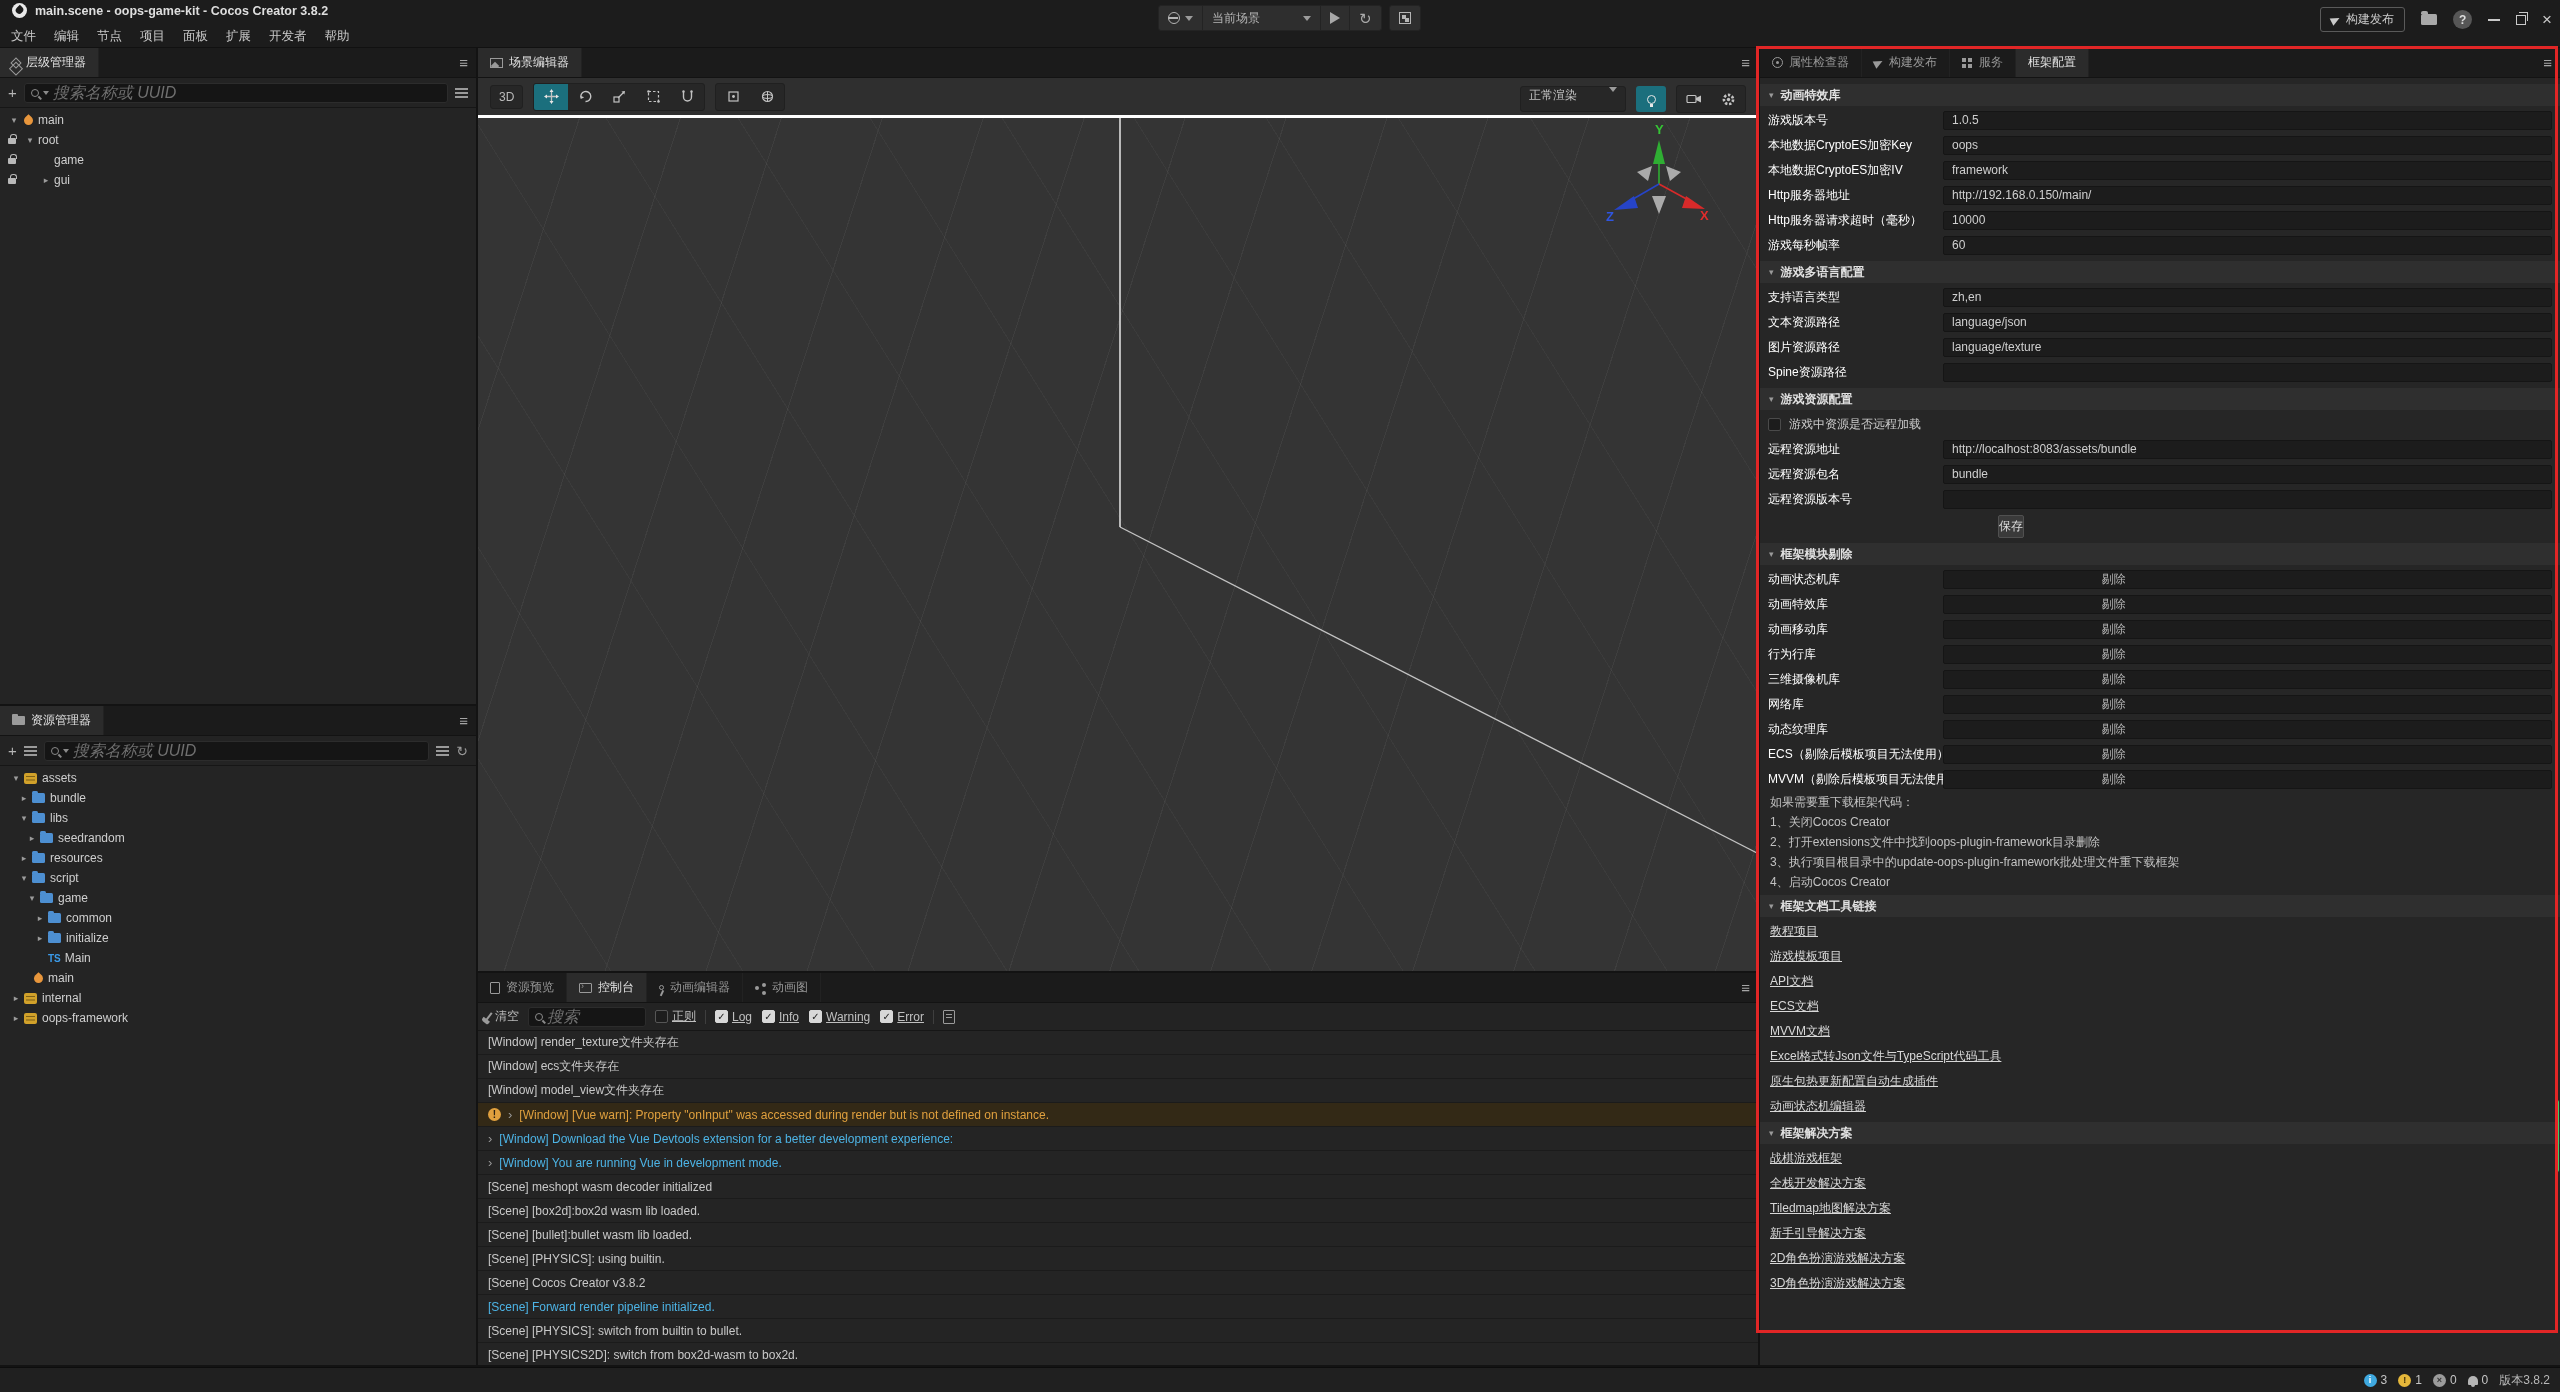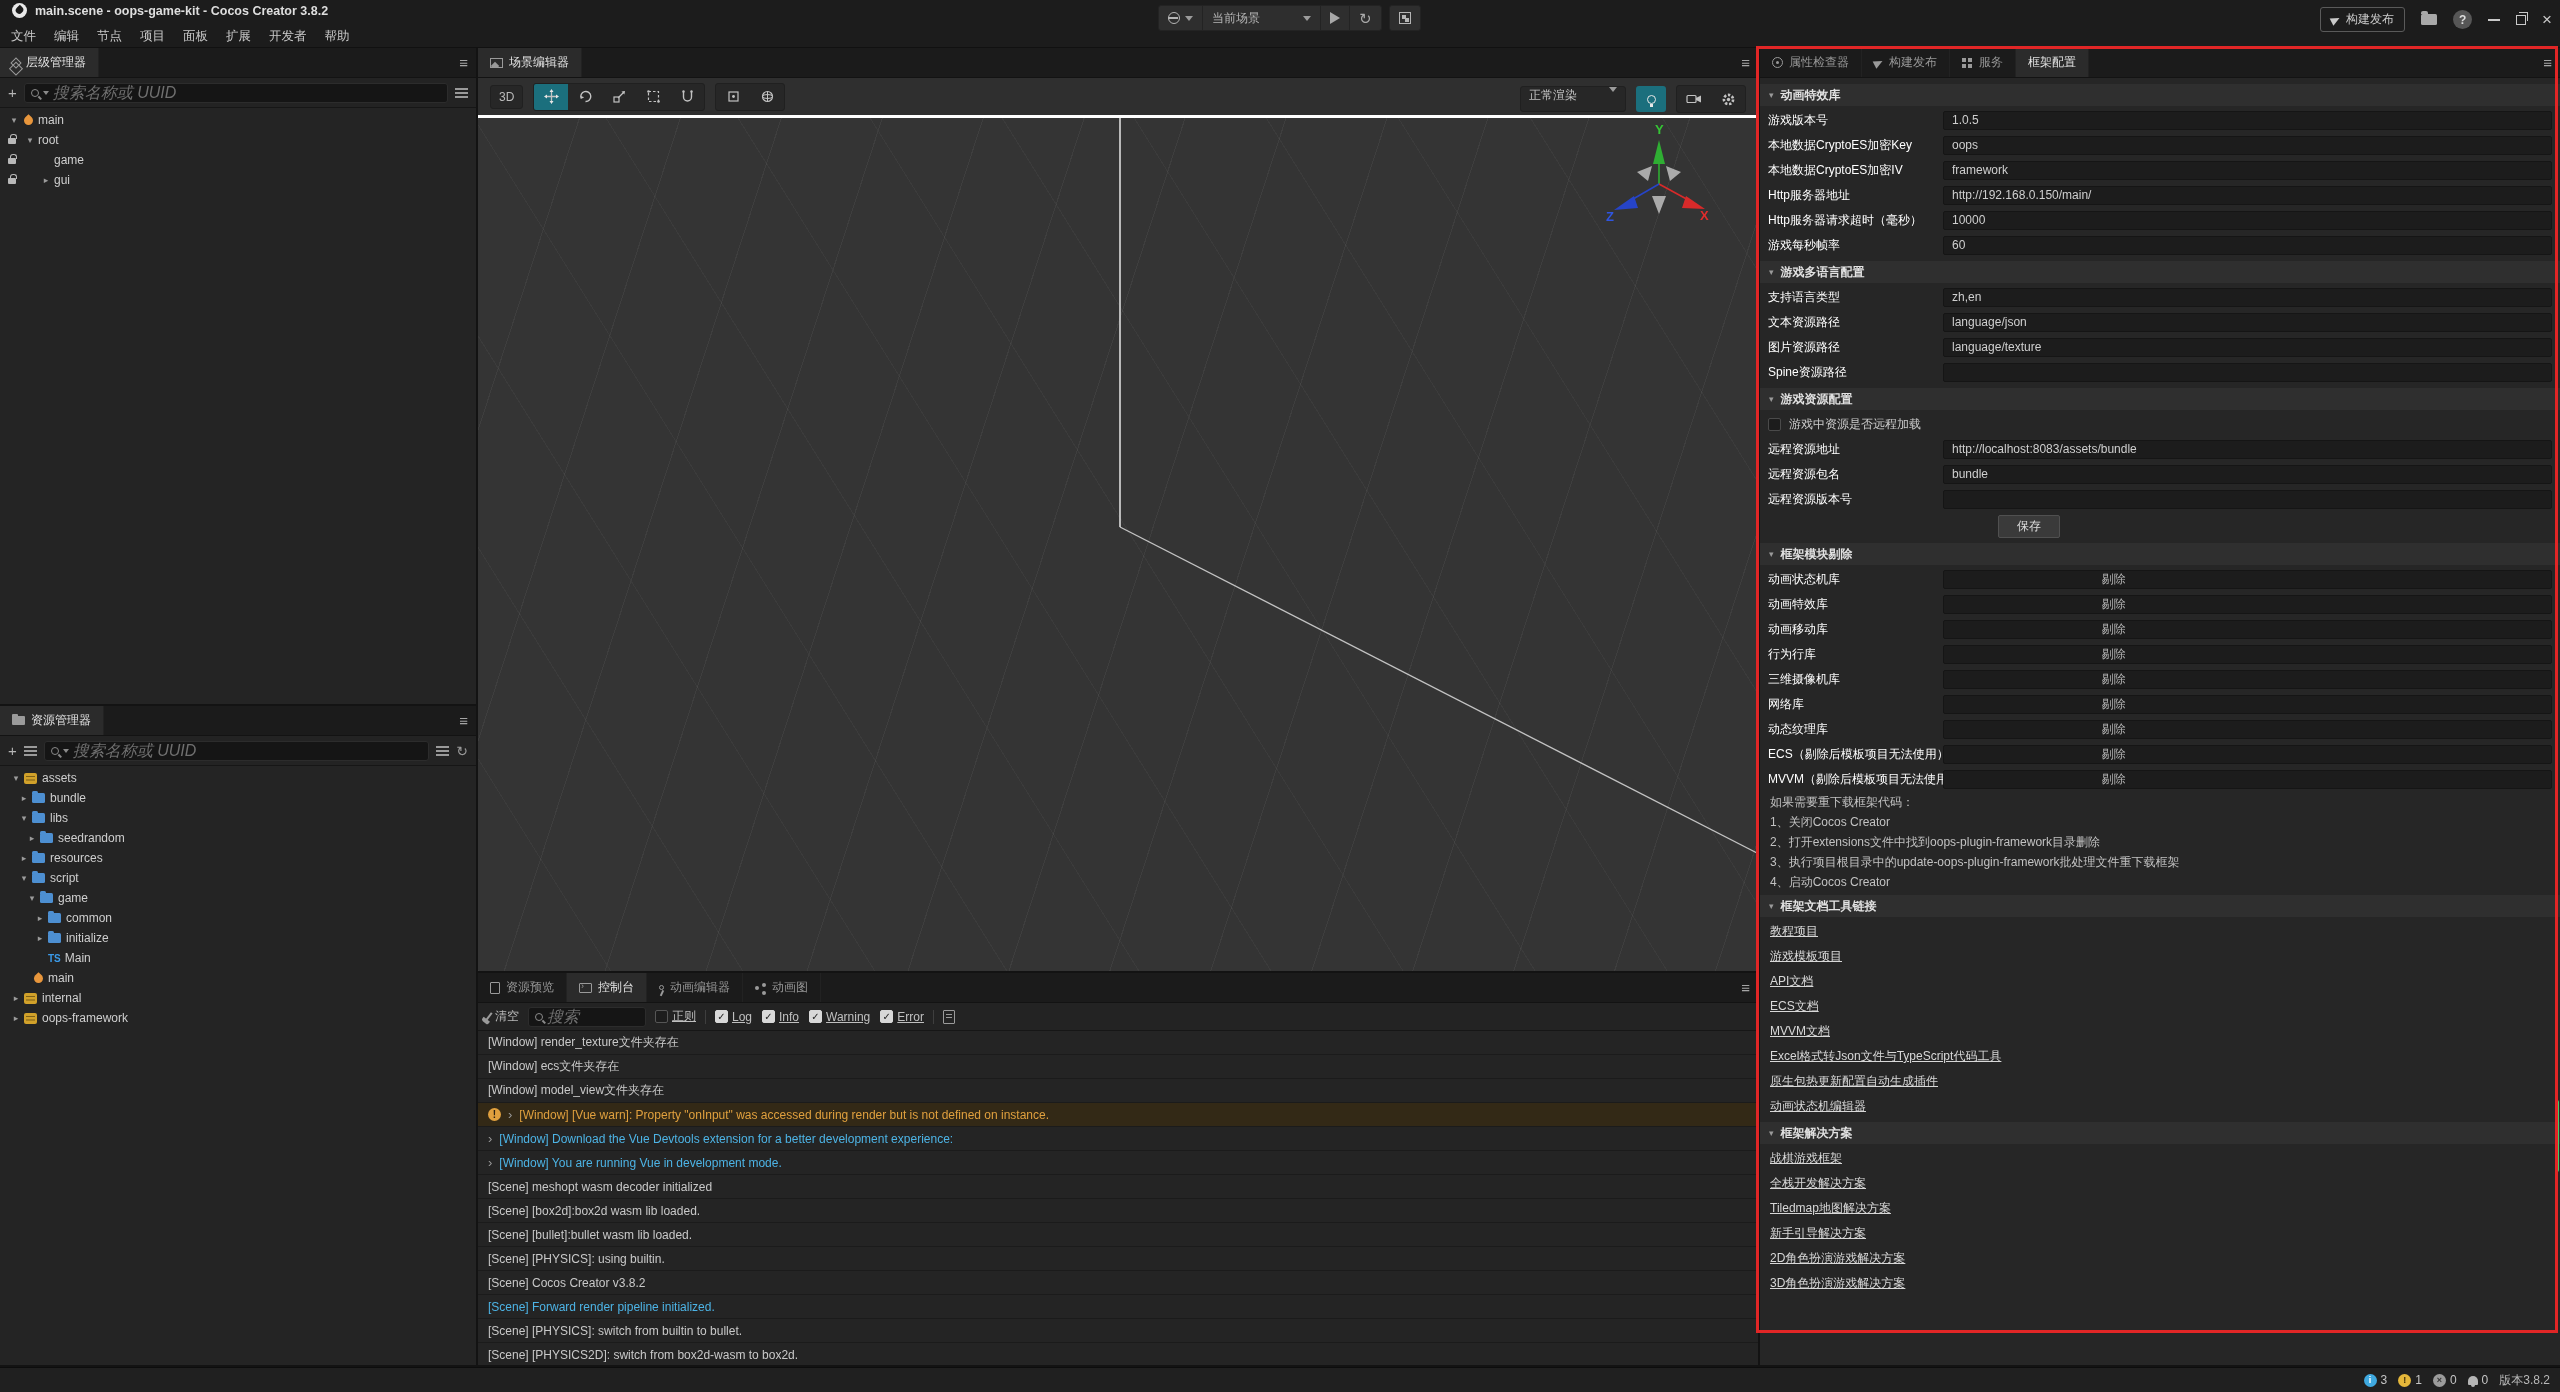--- a/index.html
+++ b/index.html
@@ -136,21 +136,21 @@
   .section-header { height:22px; background:#2f2f2f; display:flex; align-items:center; gap:7px; padding:0 9px; margin:3px 0 2px; color:#e2e2e2; font-weight:bold; }
   .sec-chev { color:#9a9a9a; font-size:9px; font-weight:normal; }
   .field-row { height:25px; display:flex; align-items:center; padding:0 8px; }
   .field-label { width:175px; flex:none; color:#ffffff; overflow:hidden; white-space:nowrap; }
   .input { flex:1; height:19px; background:#1c1c1c; border:1px solid #151515; border-radius:2px; padding:0 8px; line-height:17px; color:#cfcfcf; overflow:hidden; white-space:nowrap; }
   .remove-strip { flex:1; height:19px; background:#1c1c1c; border:1px solid #151515; border-radius:2px; color:#b8b8b8; line-height:17px; }
   .remove-strip span { margin-left:26%; }
   .cb-row { height:25px; display:flex; align-items:center; gap:8px; padding:0 8px; }
   .cbox { width:13px; height:13px; background:#1c1c1c; border:1px solid #4a4a4a; border-radius:2px; flex:none; }
   .save-row { height:28px; display:flex; align-items:center; }
-  .save-btn { margin-left:238px; padding:2px 18px; background:#3a3a3a; border:1px solid #505050; border-radius:2px; color:#ddd; font-size:12px; }
+  .save-btn { margin-left:238px; padding:2px 0; background:#3a3a3a; border:1px solid #505050; border-radius:2px; color:#ddd; font-size:12px; }
   .note-row { height:20px; line-height:20px; padding:0 10px; color:#c2c2c2; white-space:nowrap; overflow:hidden; }
   .link-row { height:25px; display:flex; align-items:center; padding:0 10px; }
   .link-row a { color:var(--c-link); text-decoration:underline; cursor:pointer; }
   #insp-scroll-thumb { position:absolute; right:1px; top:1052px; width:4px; height:72px; background:#3ecf6e; border-radius:2px; z-index:9; }
 
   
   #red-annotation { position:absolute; left:1756px; top:46px; width:802px; height:1287px; border:3px solid var(--c-red); z-index:50; pointer-events:none; }
   #statusbar { position:absolute; left:0; top:1367px; width:2560px; height:25px; background:#202020; border-top:1px solid #0d0d0d; display:flex; align-items:center; justify-content:flex-end; gap:11px; padding:0 10px; color:#c5c5c5; z-index:5; }
   .sb-item { display:flex; align-items:center; gap:4px; }
   .sb-dot { width:13px; height:13px; border-radius:50%; display:flex; align-items:center; justify-content:center; font-size:9px; font-weight:bold; flex:none; }

